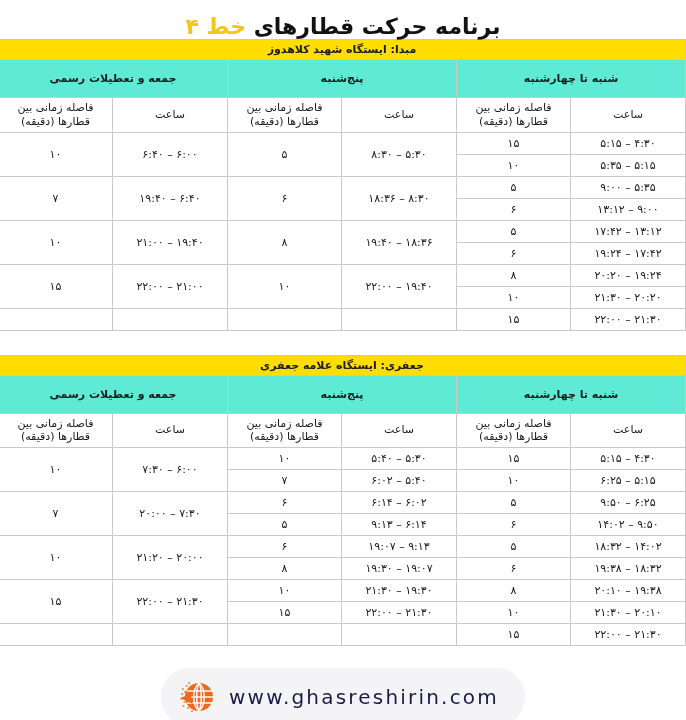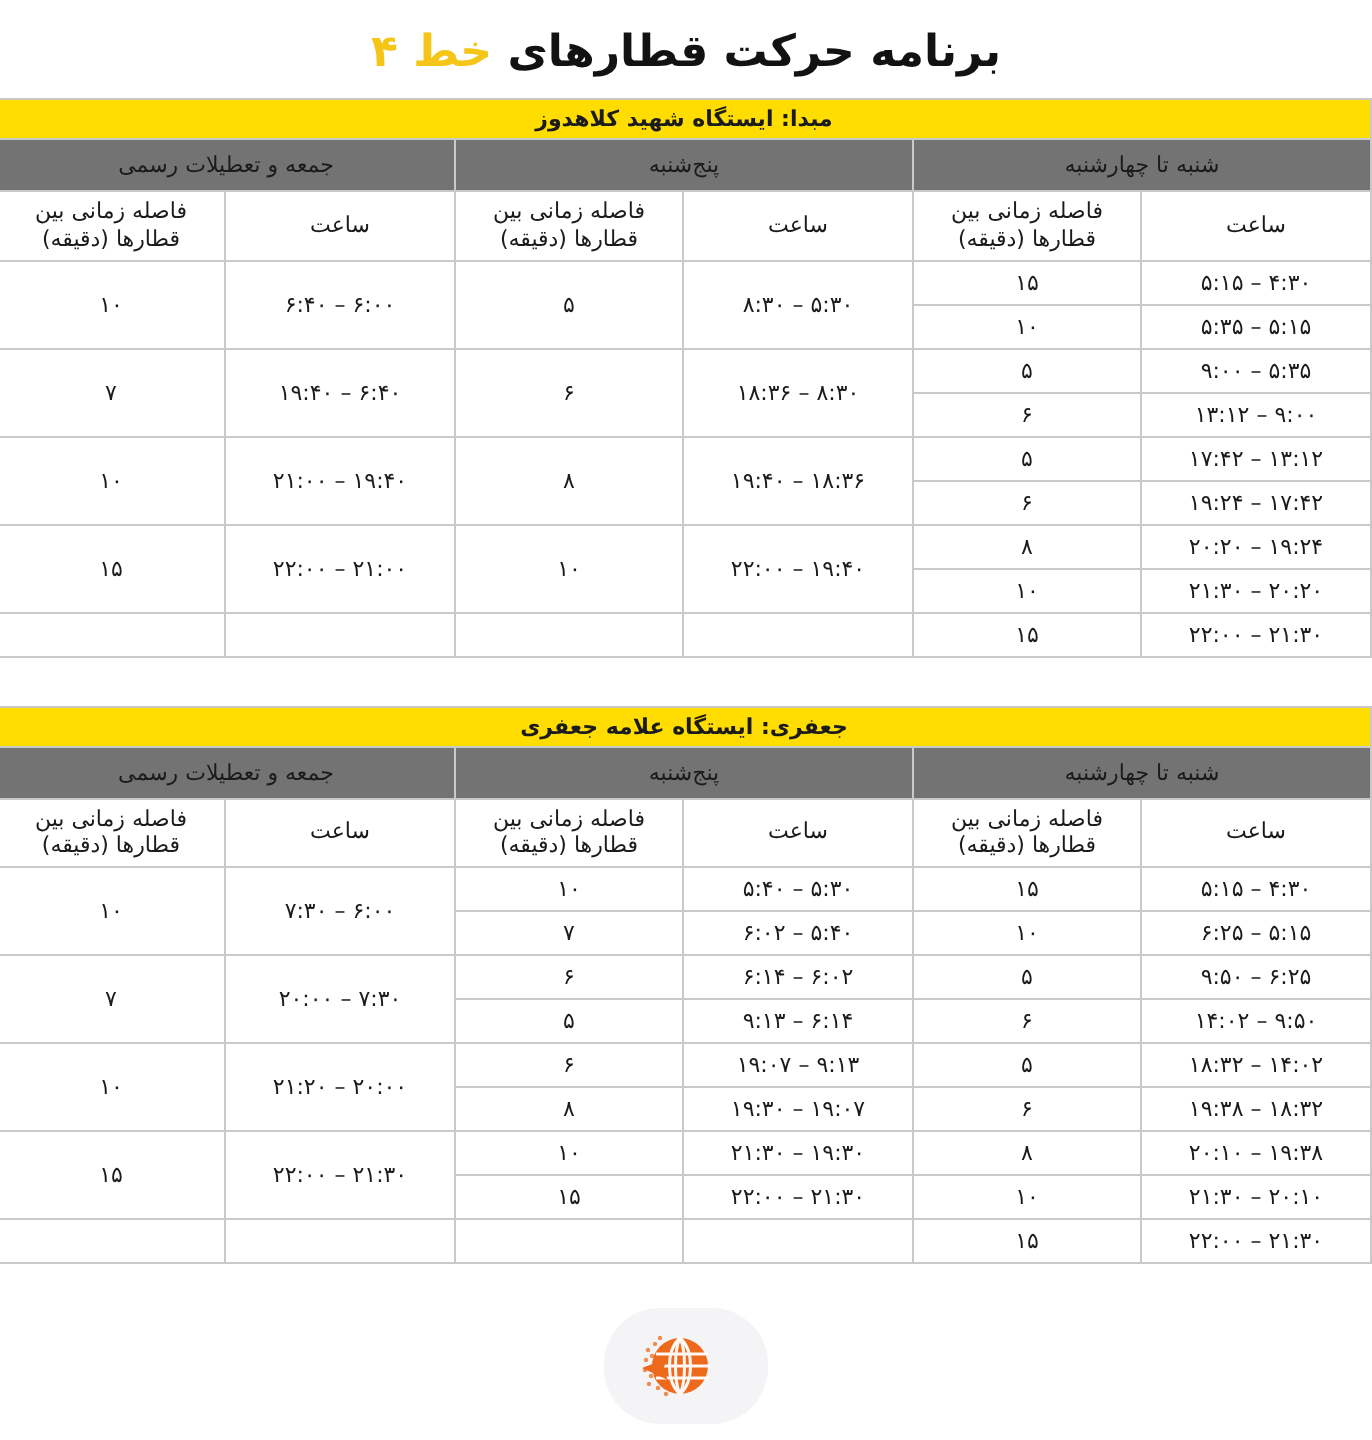--- a/index.html
+++ b/index.html
@@ -20,21 +20,21 @@
   }
 
   
   .page-title {
     text-align: center;
     font-size: 22px;
     font-weight: bold;
     color: #121212;
     letter-spacing: 0px;
     padding-top: 14px;
-    padding-bottom: 10px;
+    padding-bottom: 0;
     direction: rtl;
     white-space: nowrap;
   }
   .page-title .accent {
     color: #F5C518;
   }
 
   table.sched {
     border-collapse: collapse;
     width: 658px;
@@ -54,25 +54,25 @@
   .origin-bar {
     background: #FFDD00;
     font-weight: bold;
     font-size: 12.5px;
     color: #1a1a1a;
     height: 18px;
     letter-spacing: -0.2px;
   }
 
   .day-head {
-    background: #737373;
-    font-weight: normal;
+    background: #5eead4;
+    font-weight: bold;
     font-size: 12px;
     color: #1a1a1a;
-    height: 26px;
+    height: 38px;
     letter-spacing: -0.2px;
   }
 
   .sub-head {
     background: #ffffff;
     font-size: 11.5px;
     color: #1b1b1b;
     height: 34px;
     line-height: 1.25;
     font-weight: normal;
@@ -333,16 +333,17 @@
               <circle cx="7.5" cy="25" r="1.1"></circle>
             <circle cx="6.5" cy="29" r="1.1"></circle>
               <circle cx="11" cy="31" r="1.1"></circle>
             <circle cx="12" cy="6" r="1.1"></circle>
               <circle cx="15" cy="34" r="1.1"></circle>
           </g>
           <path d="M3 21 L16 16 L13.5 21.5 L16 27 Z" fill="#ED6A1C"></path>
           <path d="M5.5 20.6 L14.2 17.3 L12.6 20.9 L14.2 24.6 Z" fill="#ffffff" opacity="0.0"></path>
         </svg>
       </span>
+      <span class="footer-url">www.ghasreshirin.com</span>
     </div>
   </div>
 
 </div>
 
 </body></html>

